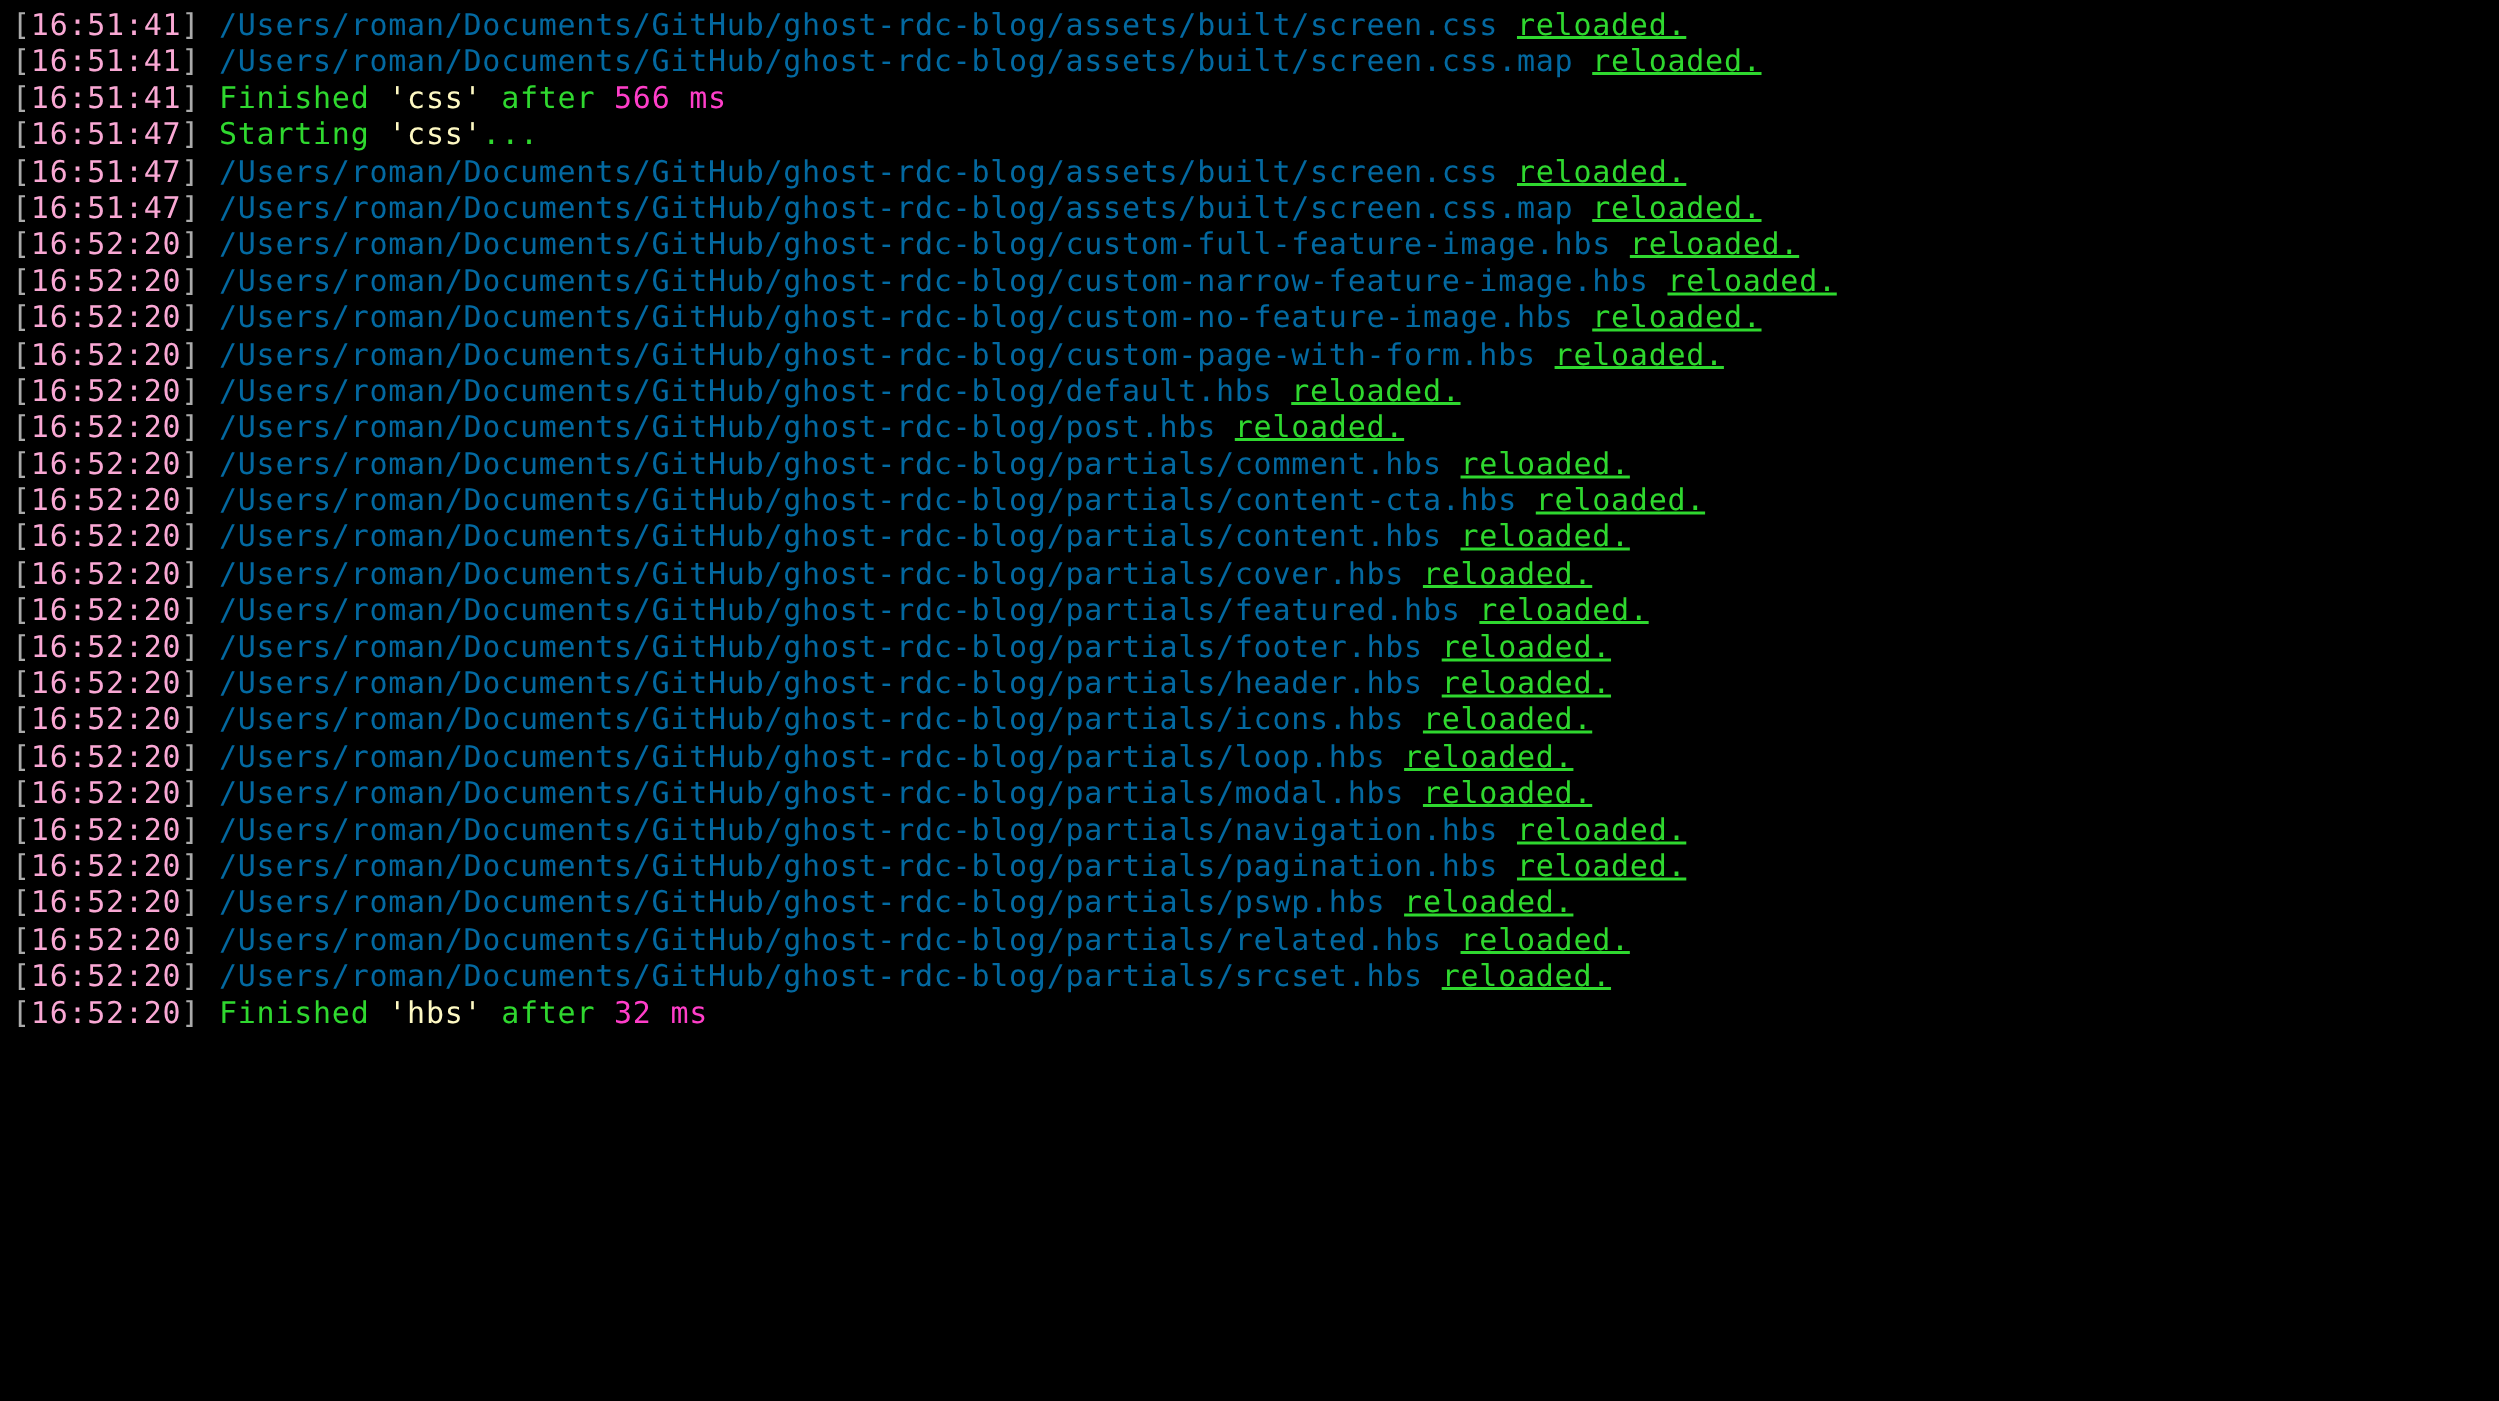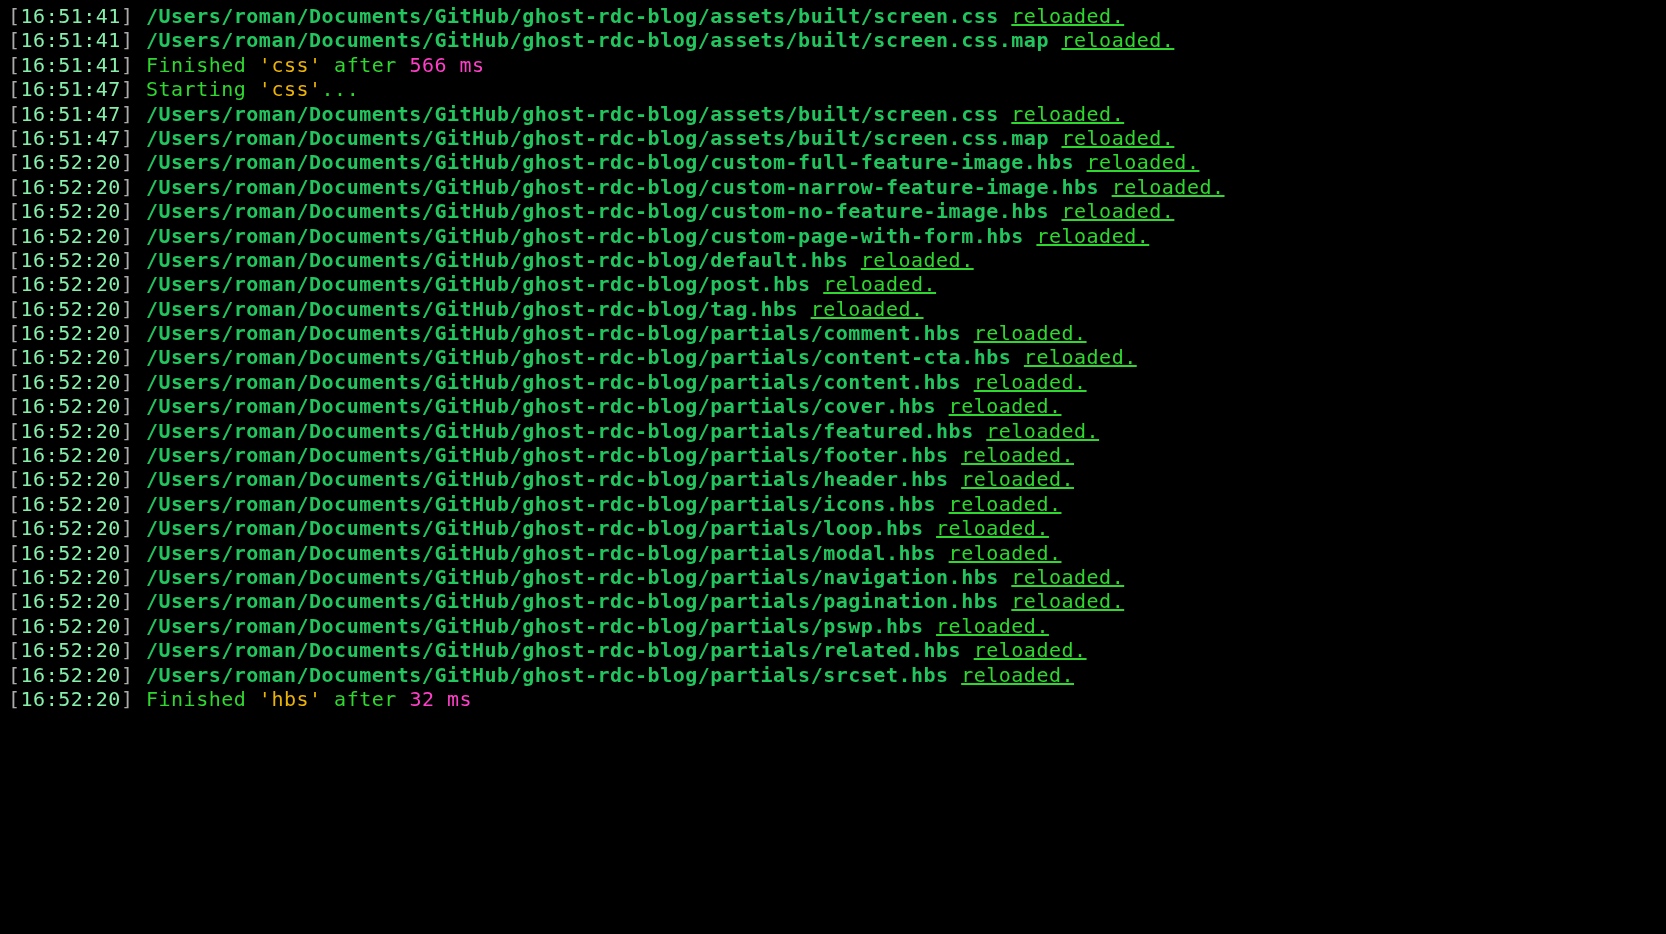--- a/index.html
+++ b/index.html
@@ -9,25 +9,25 @@
       font-family: 'Menlo', 'Monaco', 'Consolas', monospace;
       font-size: 20px;
       line-height: 1.22;
       color: #ffffff;
       letter-spacing: 0.5px;
     }
     .line {
       white-space: pre;
     }
     .bracket { color: #aaaaaa; }
-    .timestamp { color: #86efac; }
-    .path { color: #22c55e; font-weight: bold; }
+    .timestamp { color: #f9a8d4; }
+    .path { color: #0369a1; }
     .reloaded { color: #2fd82f; text-decoration: underline; }
     .finished-word { color: #2fd82f; }
-    .task-name { color: #eab308; margin-top: 45px; }
+    .task-name { color: #fef9c3; margin-top: 45px; }
     .after-word { color: #2fd82f; text-align: right; }
     .duration { color: #ff3ec9; }
     .starting-word { color: #2fd82f; }
     .dots { color: #2fd82f; }
   </style>
 </head>
 <body>
 
 <div id="terminal">
     <div class="line"><span class="bracket">[</span><span class="timestamp">16:51:41</span><span class="bracket">] </span><span class="path">/Users/roman/Documents/GitHub/ghost-rdc-blog/assets/built/screen.css</span> <span class="reloaded">reloaded.</span></div>
@@ -35,21 +35,20 @@
     <div class="line"><span class="bracket">[</span><span class="timestamp">16:51:41</span><span class="bracket">] </span><span class="finished-word">Finished</span> <span class="task-name">'css'</span> <span class="after-word">after</span> <span class="duration">566 ms</span></div>
     <div class="line"><span class="bracket">[</span><span class="timestamp">16:51:47</span><span class="bracket">] </span><span class="starting-word">Starting</span> <span class="task-name">'css'</span><span class="dots">...</span></div>
     <div class="line"><span class="bracket">[</span><span class="timestamp">16:51:47</span><span class="bracket">] </span><span class="path">/Users/roman/Documents/GitHub/ghost-rdc-blog/assets/built/screen.css</span> <span class="reloaded">reloaded.</span></div>
     <div class="line"><span class="bracket">[</span><span class="timestamp">16:51:47</span><span class="bracket">] </span><span class="path">/Users/roman/Documents/GitHub/ghost-rdc-blog/assets/built/screen.css.map</span> <span class="reloaded">reloaded.</span></div>
     <div class="line"><span class="bracket">[</span><span class="timestamp">16:52:20</span><span class="bracket">] </span><span class="path">/Users/roman/Documents/GitHub/ghost-rdc-blog/custom-full-feature-image.hbs</span> <span class="reloaded">reloaded.</span></div>
     <div class="line"><span class="bracket">[</span><span class="timestamp">16:52:20</span><span class="bracket">] </span><span class="path">/Users/roman/Documents/GitHub/ghost-rdc-blog/custom-narrow-feature-image.hbs</span> <span class="reloaded">reloaded.</span></div>
     <div class="line"><span class="bracket">[</span><span class="timestamp">16:52:20</span><span class="bracket">] </span><span class="path">/Users/roman/Documents/GitHub/ghost-rdc-blog/custom-no-feature-image.hbs</span> <span class="reloaded">reloaded.</span></div>
     <div class="line"><span class="bracket">[</span><span class="timestamp">16:52:20</span><span class="bracket">] </span><span class="path">/Users/roman/Documents/GitHub/ghost-rdc-blog/custom-page-with-form.hbs</span> <span class="reloaded">reloaded.</span></div>
     <div class="line"><span class="bracket">[</span><span class="timestamp">16:52:20</span><span class="bracket">] </span><span class="path">/Users/roman/Documents/GitHub/ghost-rdc-blog/default.hbs</span> <span class="reloaded">reloaded.</span></div>
     <div class="line"><span class="bracket">[</span><span class="timestamp">16:52:20</span><span class="bracket">] </span><span class="path">/Users/roman/Documents/GitHub/ghost-rdc-blog/post.hbs</span> <span class="reloaded">reloaded.</span></div>
-    <div class="line"><span class="bracket">[</span><span class="timestamp">16:52:20</span><span class="bracket">] </span><span class="path">/Users/roman/Documents/GitHub/ghost-rdc-blog/tag.hbs</span> <span class="reloaded">reloaded.</span></div>
     <div class="line"><span class="bracket">[</span><span class="timestamp">16:52:20</span><span class="bracket">] </span><span class="path">/Users/roman/Documents/GitHub/ghost-rdc-blog/partials/comment.hbs</span> <span class="reloaded">reloaded.</span></div>
     <div class="line"><span class="bracket">[</span><span class="timestamp">16:52:20</span><span class="bracket">] </span><span class="path">/Users/roman/Documents/GitHub/ghost-rdc-blog/partials/content-cta.hbs</span> <span class="reloaded">reloaded.</span></div>
     <div class="line"><span class="bracket">[</span><span class="timestamp">16:52:20</span><span class="bracket">] </span><span class="path">/Users/roman/Documents/GitHub/ghost-rdc-blog/partials/content.hbs</span> <span class="reloaded">reloaded.</span></div>
     <div class="line"><span class="bracket">[</span><span class="timestamp">16:52:20</span><span class="bracket">] </span><span class="path">/Users/roman/Documents/GitHub/ghost-rdc-blog/partials/cover.hbs</span> <span class="reloaded">reloaded.</span></div>
     <div class="line"><span class="bracket">[</span><span class="timestamp">16:52:20</span><span class="bracket">] </span><span class="path">/Users/roman/Documents/GitHub/ghost-rdc-blog/partials/featured.hbs</span> <span class="reloaded">reloaded.</span></div>
     <div class="line"><span class="bracket">[</span><span class="timestamp">16:52:20</span><span class="bracket">] </span><span class="path">/Users/roman/Documents/GitHub/ghost-rdc-blog/partials/footer.hbs</span> <span class="reloaded">reloaded.</span></div>
     <div class="line"><span class="bracket">[</span><span class="timestamp">16:52:20</span><span class="bracket">] </span><span class="path">/Users/roman/Documents/GitHub/ghost-rdc-blog/partials/header.hbs</span> <span class="reloaded">reloaded.</span></div>
     <div class="line"><span class="bracket">[</span><span class="timestamp">16:52:20</span><span class="bracket">] </span><span class="path">/Users/roman/Documents/GitHub/ghost-rdc-blog/partials/icons.hbs</span> <span class="reloaded">reloaded.</span></div>
     <div class="line"><span class="bracket">[</span><span class="timestamp">16:52:20</span><span class="bracket">] </span><span class="path">/Users/roman/Documents/GitHub/ghost-rdc-blog/partials/loop.hbs</span> <span class="reloaded">reloaded.</span></div>
     <div class="line"><span class="bracket">[</span><span class="timestamp">16:52:20</span><span class="bracket">] </span><span class="path">/Users/roman/Documents/GitHub/ghost-rdc-blog/partials/modal.hbs</span> <span class="reloaded">reloaded.</span></div>

